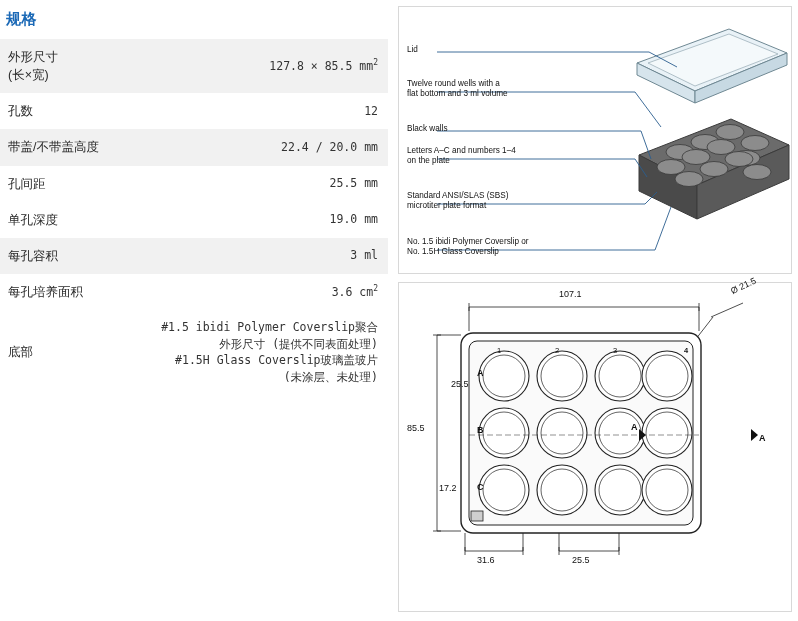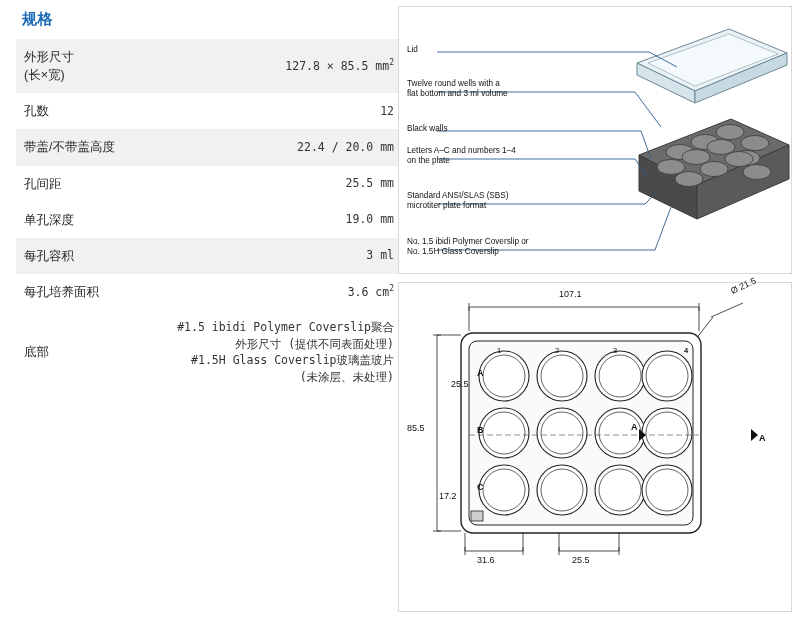--- a/index.html
+++ b/index.html
@@ -12,21 +12,21 @@
   .page {
     position: relative;
     width: 798px; height: 621px;
     overflow: hidden;
   }
 
   
   .spec-panel {
     position: absolute;
     left: 0; top: 0;
-    width: 390px; height: 610px; padding-left: 16px;
+    width: 390px; height: 610px;
   }
   .spec-title {
     color: #1b69b6;
     font-size: 15px;
     font-weight: bold;
     padding: 10px 6px 10px 6px;
     letter-spacing: 0.5px;
   }
   table.spec {
     border-collapse: collapse;
@@ -292,21 +292,21 @@
           <line x1="70" y1="152" x2="300" y2="152" stroke="#222" stroke-width="0.5" stroke-dasharray="6 3"></line>
         </g>
 
         <rect x="72" y="228" width="12" height="10" fill="#cfcfcf" stroke="#222" stroke-width="0.8"></rect>
       </svg>
 
       <div class="dim-text" style="left:160px; top:6px;">107.1</div>
       <div class="dim-text" style="left:330px; top:4px; transform:rotate(-25deg); transform-origin:left top;">Ø 21.5</div>
       <div class="dim-text" style="left:8px; top:140px;">85.5</div>
       <div class="dim-text" style="left:52px; top:96px;">25.5</div>
-      <div class="dim-text" style="left:40px; top:208px;">17.2</div>
+      <div class="dim-text" style="left:40px; top:200px;">17.2</div>
       <div class="dim-text" style="left:78px; top:272px;">31.6</div>
       <div class="dim-text" style="left:173px; top:272px;">25.5</div>
 
       <div class="dim-text" style="left:78px; top:85px; font-weight:bold;">A</div>
       <div class="dim-text" style="left:78px; top:142px; font-weight:bold;">B</div>
       <div class="dim-text" style="left:78px; top:199px; font-weight:bold;">C</div>
 
       <div class="dim-text" style="left:98px; top:63px; font-size:7.5px;">1</div>
       <div class="dim-text" style="left:156px; top:63px; font-size:7.5px;">2</div>
       <div class="dim-text" style="left:214px; top:63px; font-size:7.5px;">3</div>

